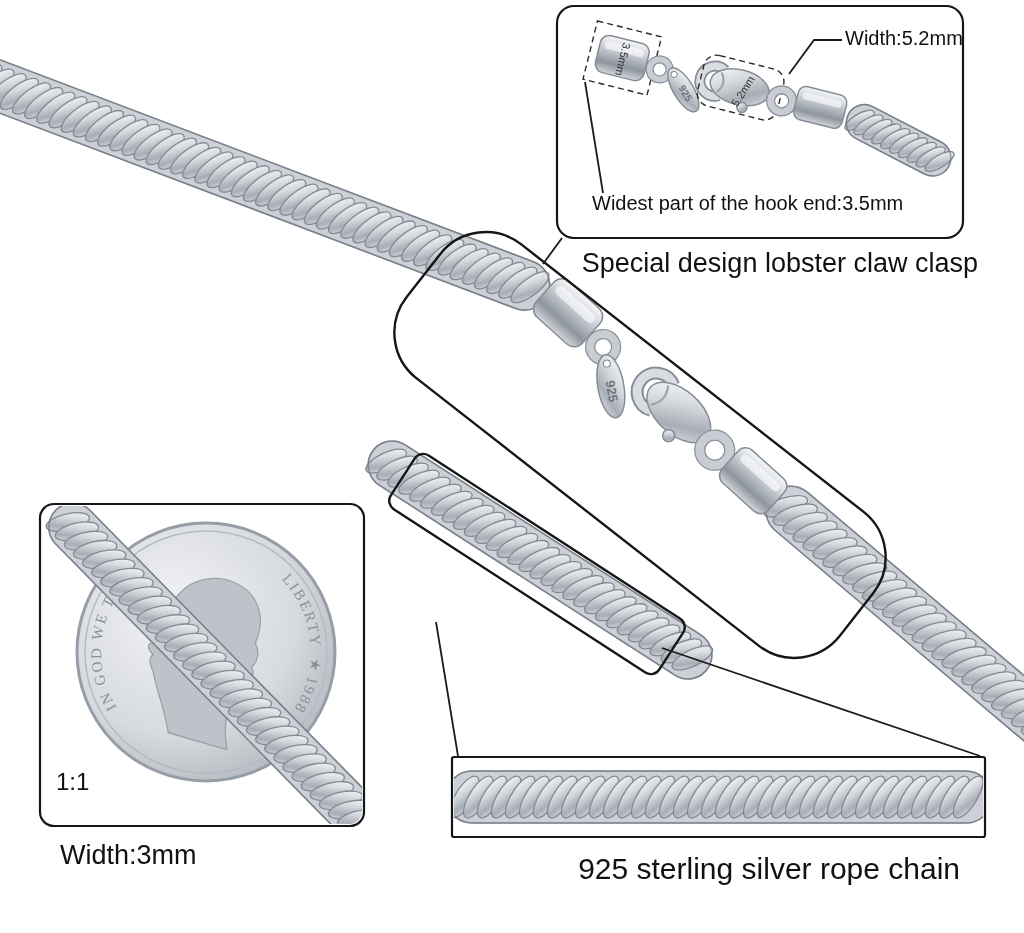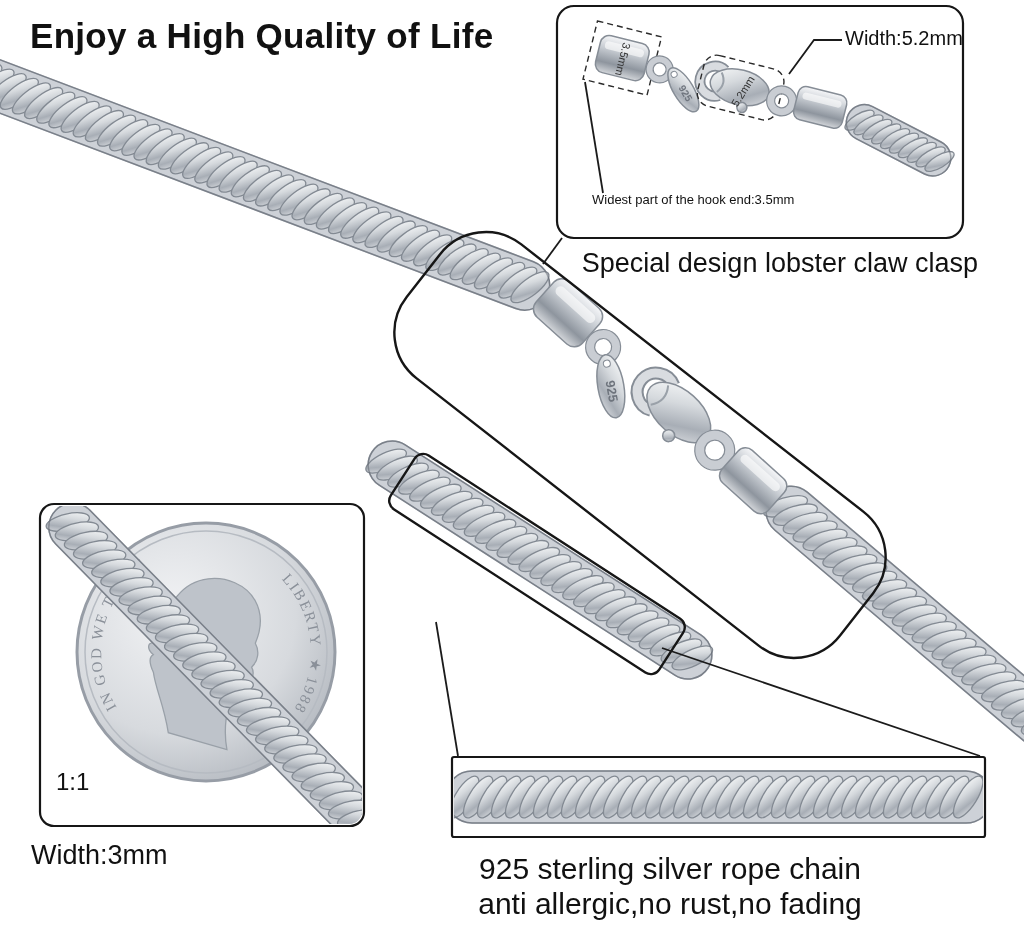--- a/index.html
+++ b/index.html
@@ -2,24 +2,24 @@
 <html><head>
 <meta charset="utf-8">
 <style>
   *{margin:0;padding:0;box-sizing:border-box}
   html,body{width:1024px;height:933px;background:#ffffff;overflow:hidden;
     font-family:"Liberation Sans",sans-serif;color:#111}
   .abs{position:absolute}
   .title{left:30px;top:16px;font-size:35px;font-weight:700;letter-spacing:.3px;white-space:nowrap}
   .clasp-caption{right:46px;top:246px;text-align:right;font-size:27px;line-height:1.26;font-weight:500}
   .width52{left:845px;top:27px;font-size:20px;font-weight:400;white-space:nowrap}
-  .hook-label{left:592px;top:192px;font-size:13px;font-weight:500;white-space:nowrap}
+  .hook-label{left:592px;top:192px;font-size:20px;font-weight:500;white-space:nowrap}
   .scale-label{left:56px;top:768px;font-size:24px;font-weight:400}
-  .width3{left:31px;top:840px;font-size:27px;font-weight:500}
-  .bottom-caption{left:380px;top:852px;width:580px;text-align:center;font-size:30px;line-height:1.16;font-weight:500}
+  .width3{left:60px;top:840px;font-size:27px;font-weight:500}
+  .bottom-caption{left:380px;top:852px;width:580px;text-align:right;font-size:30px;line-height:1.16;font-weight:500}
 
   .callout{fill:none;stroke:#161616;stroke-width:2.4px}
   .box{fill:#ffffff;stroke:#161616;stroke-width:2.2px}
   .dashed{fill:none;stroke:#2a2a2a;stroke-width:1.4px;stroke-dasharray:6 4}
   .leader{stroke:#1b1b1b;stroke-width:1.8px;fill:none}
   .rope-base{fill:#cdd1d7;stroke:#9aa0a9;stroke-width:1.5px}
   .rope-link{fill:url(#met);stroke:#838a93;stroke-width:1.3px}
   .rope-edge{fill:none;stroke:rgba(90,96,105,.5);stroke-width:1.5px}
   .cyl{fill:url(#cylG);stroke:#868d96;stroke-width:1.5px}
   .cyl-hi{fill:rgba(255,255,255,.6)}
@@ -374,30 +374,28 @@
             <ellipse rx="6.12" ry="16.560000000000002" transform="translate(92.6,0) rotate(32)" class="rope-link"></ellipse>
             <ellipse rx="6.12" ry="16.560000000000002" transform="translate(102.6,0) rotate(32)" class="rope-link"></ellipse>
             <rect x="0" y="-18" width="113.03096920755831" height="36" rx="18" class="rope-edge"></rect>
           </g>
     </g>
   </g>
   <polyline class="leader" points="842,40 814,40 789,74"></polyline>
   <line class="leader" x1="603" y1="193" x2="585" y2="82"></line>
 </svg>
 
-<h1 class="abs title">Enjoy a High Quality of Life</h1>
 
 <div class="abs width52">Width:5.2mm</div>
 <div class="abs hook-label">Widest part of the hook end:3.5mm</div>
 
 <div class="abs clasp-caption">
   <div>Special design lobster claw clasp</div>
 </div>
 
 <div class="abs scale-label">1:1</div>
 <div class="abs width3">Width:3mm</div>
 
 <div class="abs bottom-caption">
   <div>925 sterling silver rope chain</div>
-  <div>anti allergic,no rust,no fading</div>
 </div>
 
 </div>
 
 </body></html>

